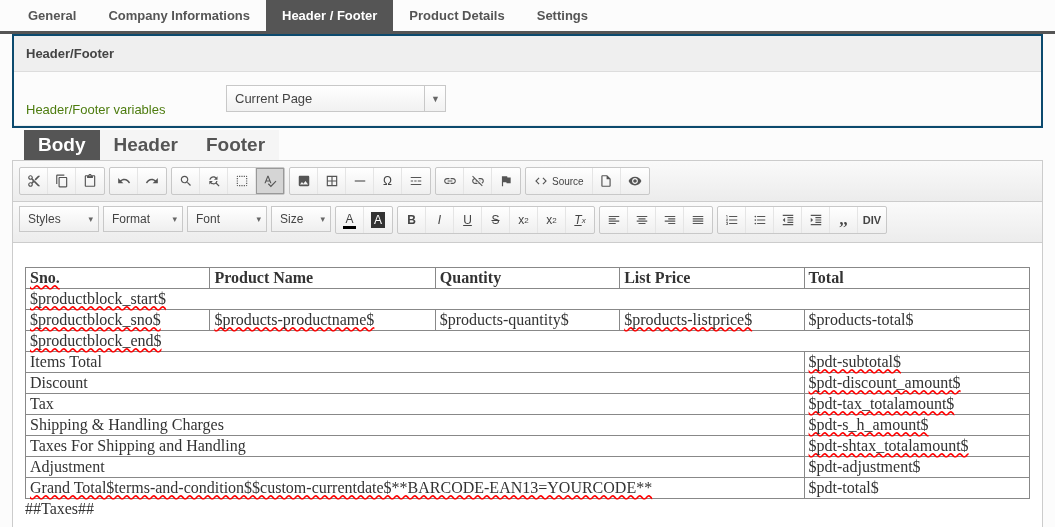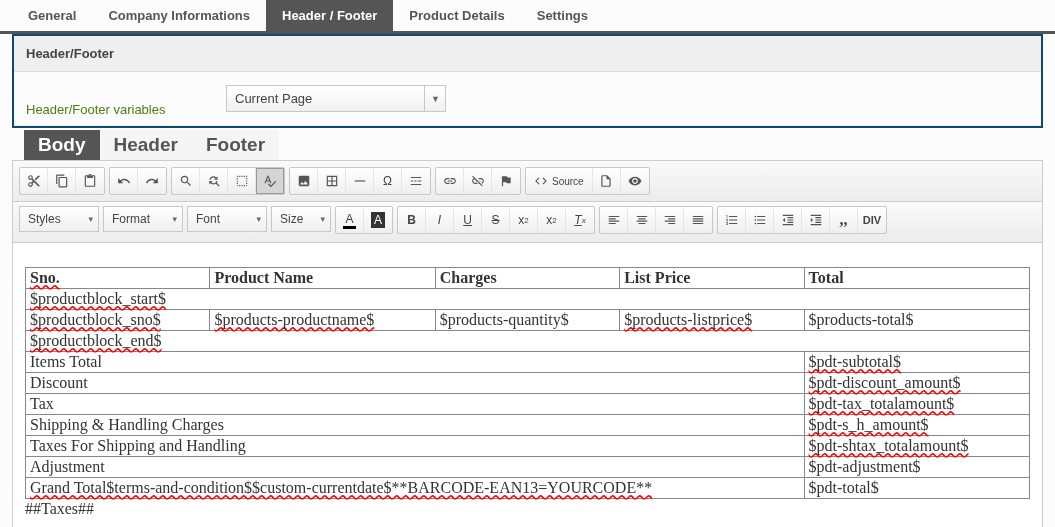--- a/index.html
+++ b/index.html
@@ -273,21 +273,21 @@
         </div>
     </div>
   </div>
 
   <div class="content">
     <table class="tbl">
       <tbody>
           <tr>
         <th class="col-sno"><span class="spellwave">Sno.</span></th>
         <th class="col-name">Product Name</th>
-        <th class="col-qty">Charges</th>
+        <th class="col-qty">Quantity</th>
         <th class="col-price">List Price</th>
         <th class="col-total">Total</th>
       </tr>
       <tr>
         <td colspan="5"><span class="spellwave">$productblock_start$</span></td>
       </tr>
       <tr>
         <td><span class="spellwave">$productblock_sno$</span></td>
         <td><span class="spellwave">$products-productname$</span></td>
         <td>$products-quantity$</td>

